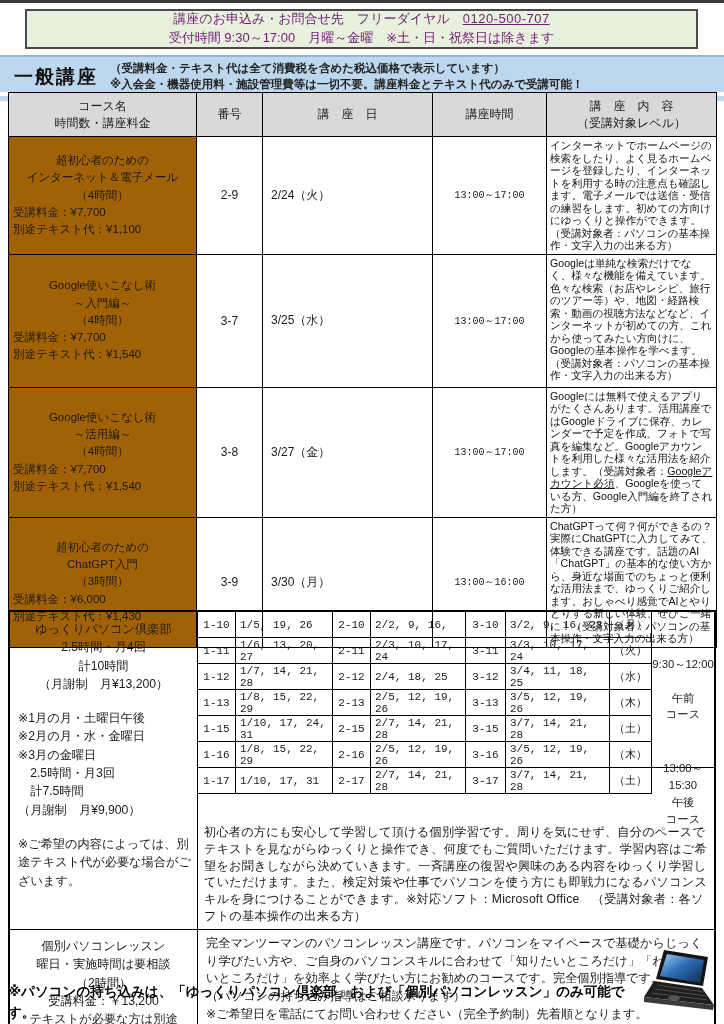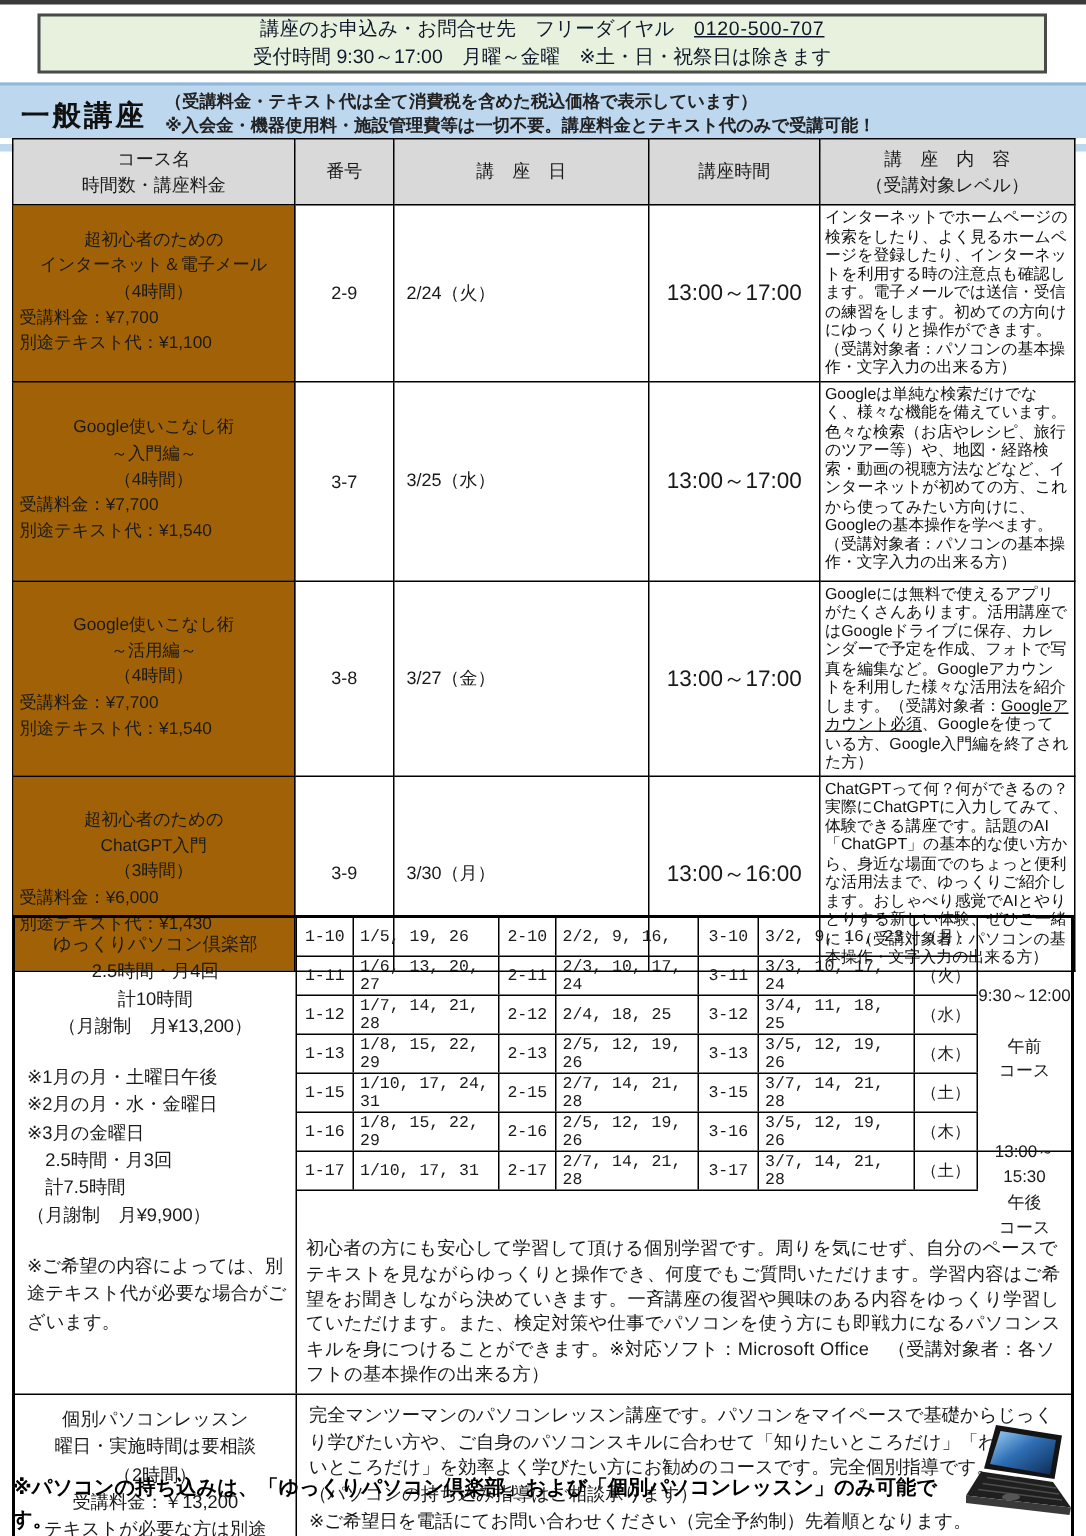--- a/index.html
+++ b/index.html
@@ -12,21 +12,21 @@
   .pre { white-space:pre-line; }
 
   
   .top-rule { position:absolute; top:0; left:0; width:724px; height:3px; background:#3a3a3a; }
 
   
   .contact-box {
     position:absolute; top:9px; left:25px; width:673px; height:40px;
     background:#e7f1de; border:2px solid #4a4a4a;
     display:flex; flex-direction:column; justify-content:center; align-items:center;
-    font-size:13px; line-height:1.45; color:#0f172a;
+    font-size:13px; line-height:1.45; color:#701a75;
   }
   .phone { text-decoration:underline; letter-spacing:.5px; }
 
   
   .section-band {
     position:absolute; top:55px; left:0; width:724px; height:37px;
     background:#bdd7ee; border-top:2px solid #8fb8dc;
     display:flex; align-items:flex-start;
   }
   .section-title { font-size:19px; font-weight:bold; letter-spacing:2px; padding:7px 12px 0 14px; color:#111; }
@@ -43,21 +43,21 @@
     background:#d9d9d9; font-weight:normal; font-size:12px; line-height:1.4;
     text-align:center; height:44px;
   }
   td.name-cell {
     background:#a16207; padding:3px 2px;
   }
   .name-title { text-align:center; font-size:11.5px; line-height:1.5; }
   .name-fees  { text-align:left; font-size:11.5px; line-height:1.5; padding-left:2px; }
   td.num-cell  { text-align:center; font-size:12px; }
   td.date-cell { text-align:left; font-size:12px; padding-left:8px; }
-  td.time-cell { text-align:center; font-size:15px; }
+  td.time-cell { text-align:center; font-size:10px;font-family:Liberation Mono, monospace; }
   td.desc-cell {
     vertical-align:top; font-size:10.6px; line-height:1.18; padding:2px 3px;
     color:#111;
   }
   .u { text-decoration:underline; }
 
   
   .bottom-table {
     position:absolute; top:610px; left:8px; width:708px;
     border:2px solid #000;

